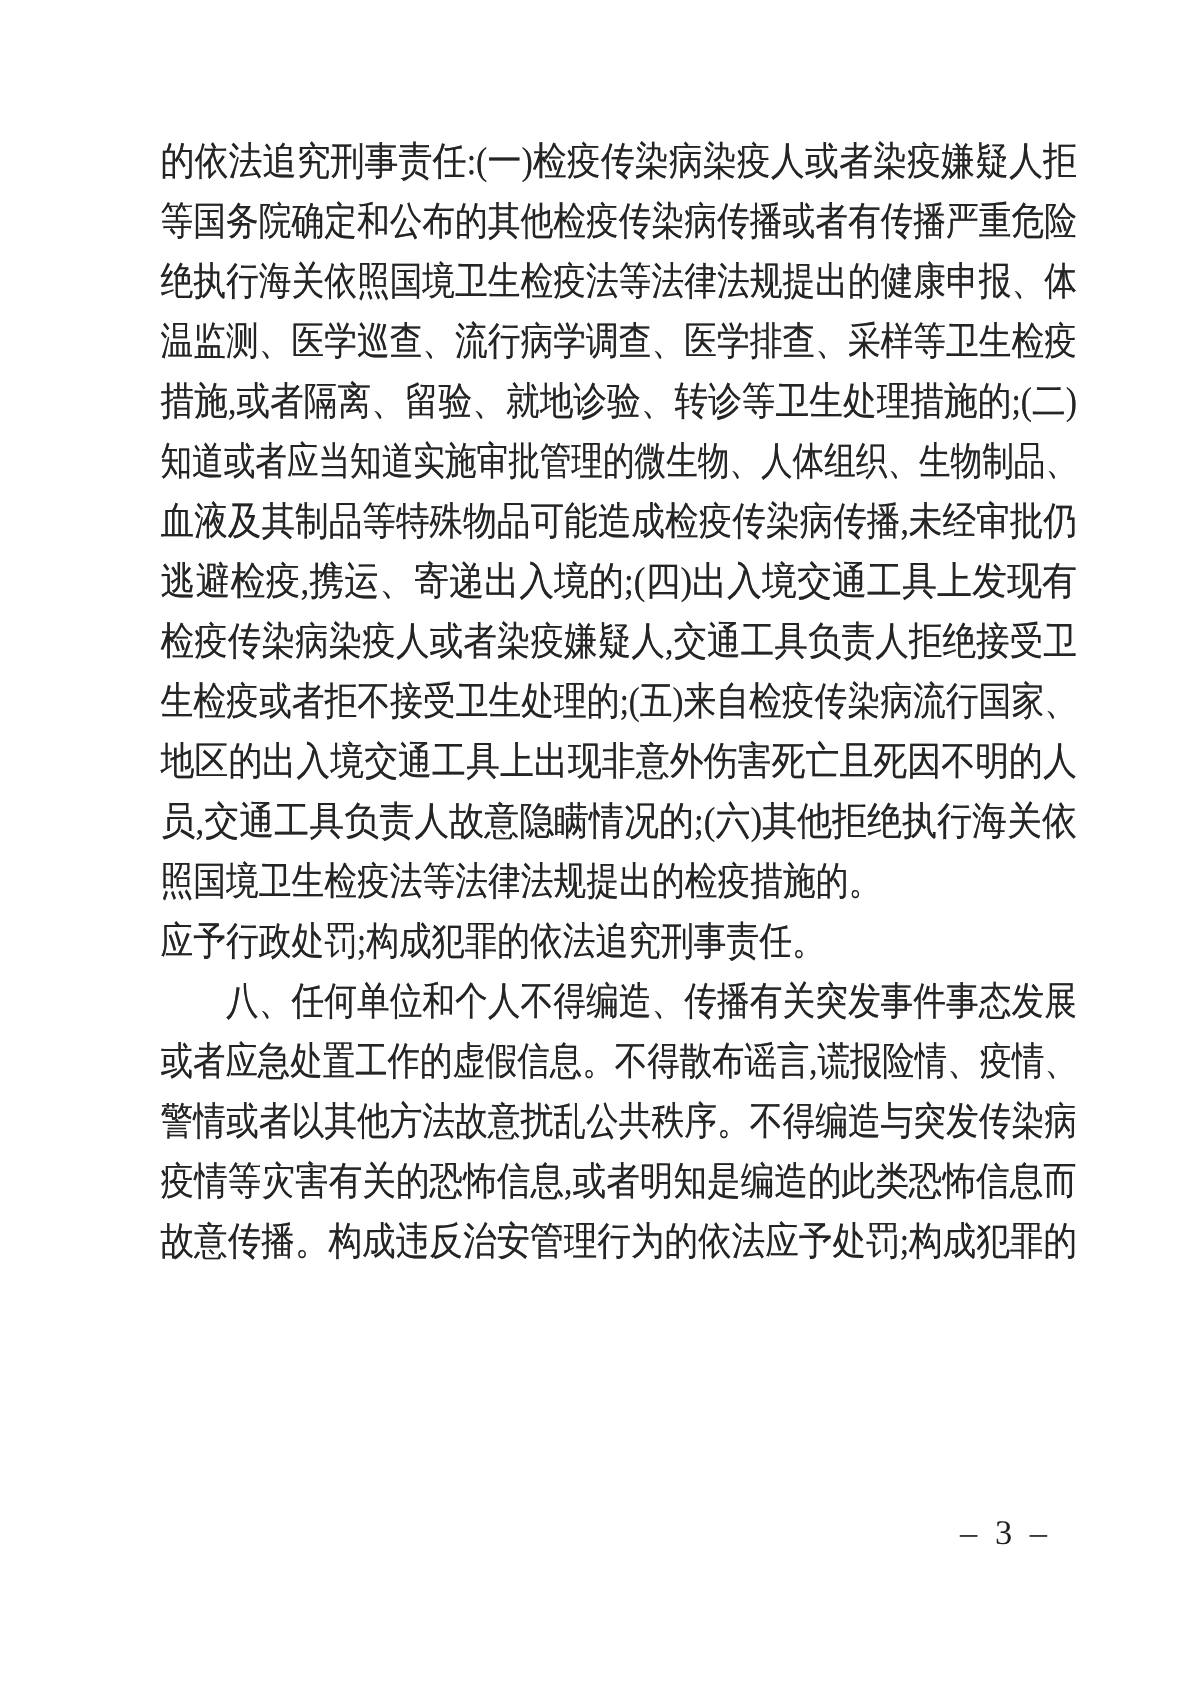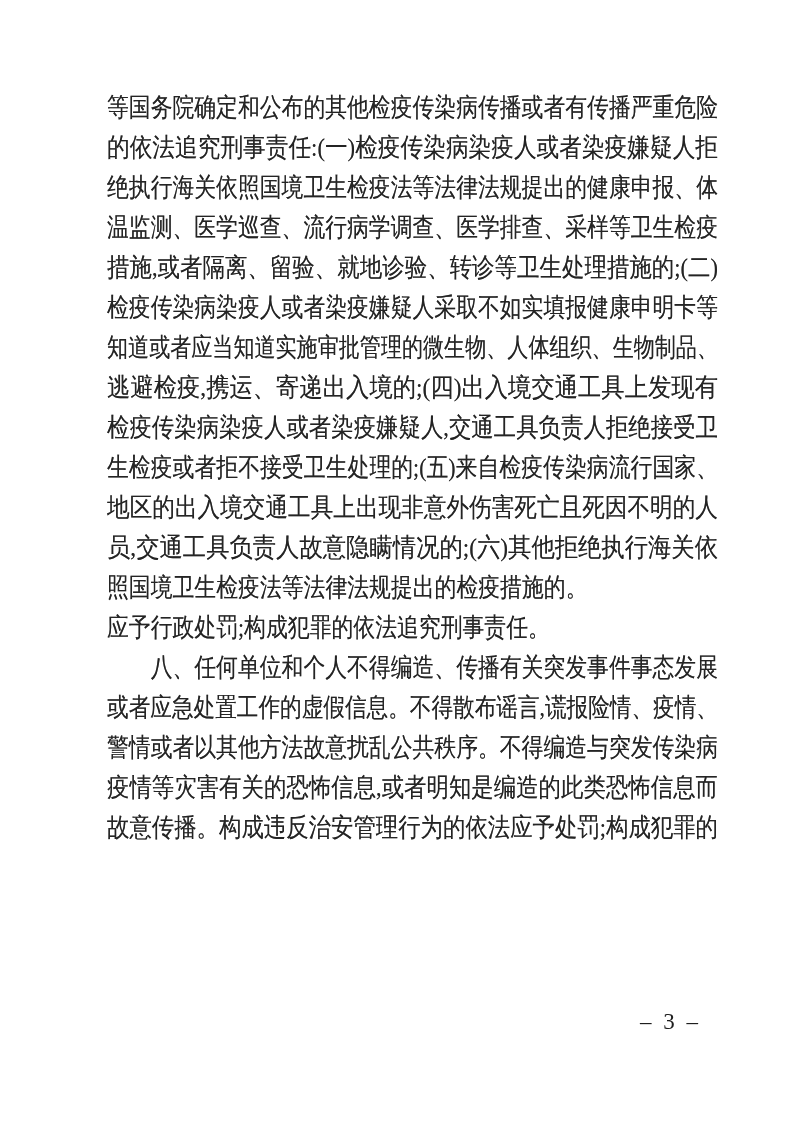--- a/index.html
+++ b/index.html
@@ -50,27 +50,27 @@
     letter-spacing: 3px;
     color: #1e1e1e;
     white-space: pre;
   }
 </style>
 </head>
 <body>
 
 <div class="page">
   <div class="text-block">
+      <div class="line"><span class="txt" style="transform: scaleX(0.872176);">的依法追究刑事责任:(一)检疫传染病染疫人或者染疫嫌疑人拒</span></div>
       <div class="line"><span class="txt" style="transform: scaleX(0.839286);">等国务院确定和公布的其他检疫传染病传播或者有传播严重危险</span></div>
-      <div class="line"><span class="txt" style="transform: scaleX(0.872176);">的依法追究刑事责任:(一)检疫传染病染疫人或者染疫嫌疑人拒</span></div>
       <div class="line"><span class="txt" style="transform: scaleX(0.839286);">绝执行海关依照国境卫生检疫法等法律法规提出的健康申报、体</span></div>
       <div class="line"><span class="txt" style="transform: scaleX(0.839286);">温监测、医学巡查、流行病学调查、医学排查、采样等卫生检疫</span></div>
       <div class="line"><span class="txt" style="transform: scaleX(0.864158);">措施,或者隔离、留验、就地诊验、转诊等卫生处理措施的;(二)</span></div>
-      <div class="line"><span class="txt" style="transform: scaleX(0.839286);">检疫传染病染疫人或者染疫嫌疑人采取不如实填报健康申明卡等</span></div>
       <div class="line"><span class="txt" style="transform: scaleX(0.810345);">知道或者应当知道实施审批管理的微生物、人体组织、生物制品、</span></div>
+      <div class="line"><span class="txt" style="transform: scaleX(0.862385);">血液及其制品等特殊物品可能造成检疫传染病传播,未经审批仍</span></div>
       <div class="line"><span class="txt" style="transform: scaleX(0.897148);">逃避检疫,携运、寄递出入境的;(四)出入境交通工具上发现有</span></div>
       <div class="line"><span class="txt" style="transform: scaleX(0.862385);">检疫传染病染疫人或者染疫嫌疑人,交通工具负责人拒绝接受卫</span></div>
       <div class="line"><span class="txt" style="transform: scaleX(0.840964);">生检疫或者拒不接受卫生处理的;(五)来自检疫传染病流行国家、</span></div>
       <div class="line"><span class="txt" style="transform: scaleX(0.87037);">地区的出入境交通工具上出现非意外伤害死亡且死因不明的人</span></div>
       <div class="line"><span class="txt" style="transform: scaleX(0.897148);">员,交通工具负责人故意隐瞒情况的;(六)其他拒绝执行海关依</span></div>
       <div class="line"><span class="txt" style="transform: scaleX(0.84);">照国境卫生检疫法等法律法规提出的检疫措施的。</span></div>
       <div class="line"><span class="txt" style="transform: scaleX(0.84);">应予行政处罚;构成犯罪的依法追究刑事责任。</span></div>
       <div class="line"><span class="txt" style="transform: scaleX(0.839286);">　　八、任何单位和个人不得编造、传播有关突发事件事态发展</span></div>
       <div class="line"><span class="txt" style="transform: scaleX(0.831858);">或者应急处置工作的虚假信息。不得散布谣言,谎报险情、疫情、</span></div>
       <div class="line"><span class="txt" style="transform: scaleX(0.839286);">警情或者以其他方法故意扰乱公共秩序。不得编造与突发传染病</span></div>

